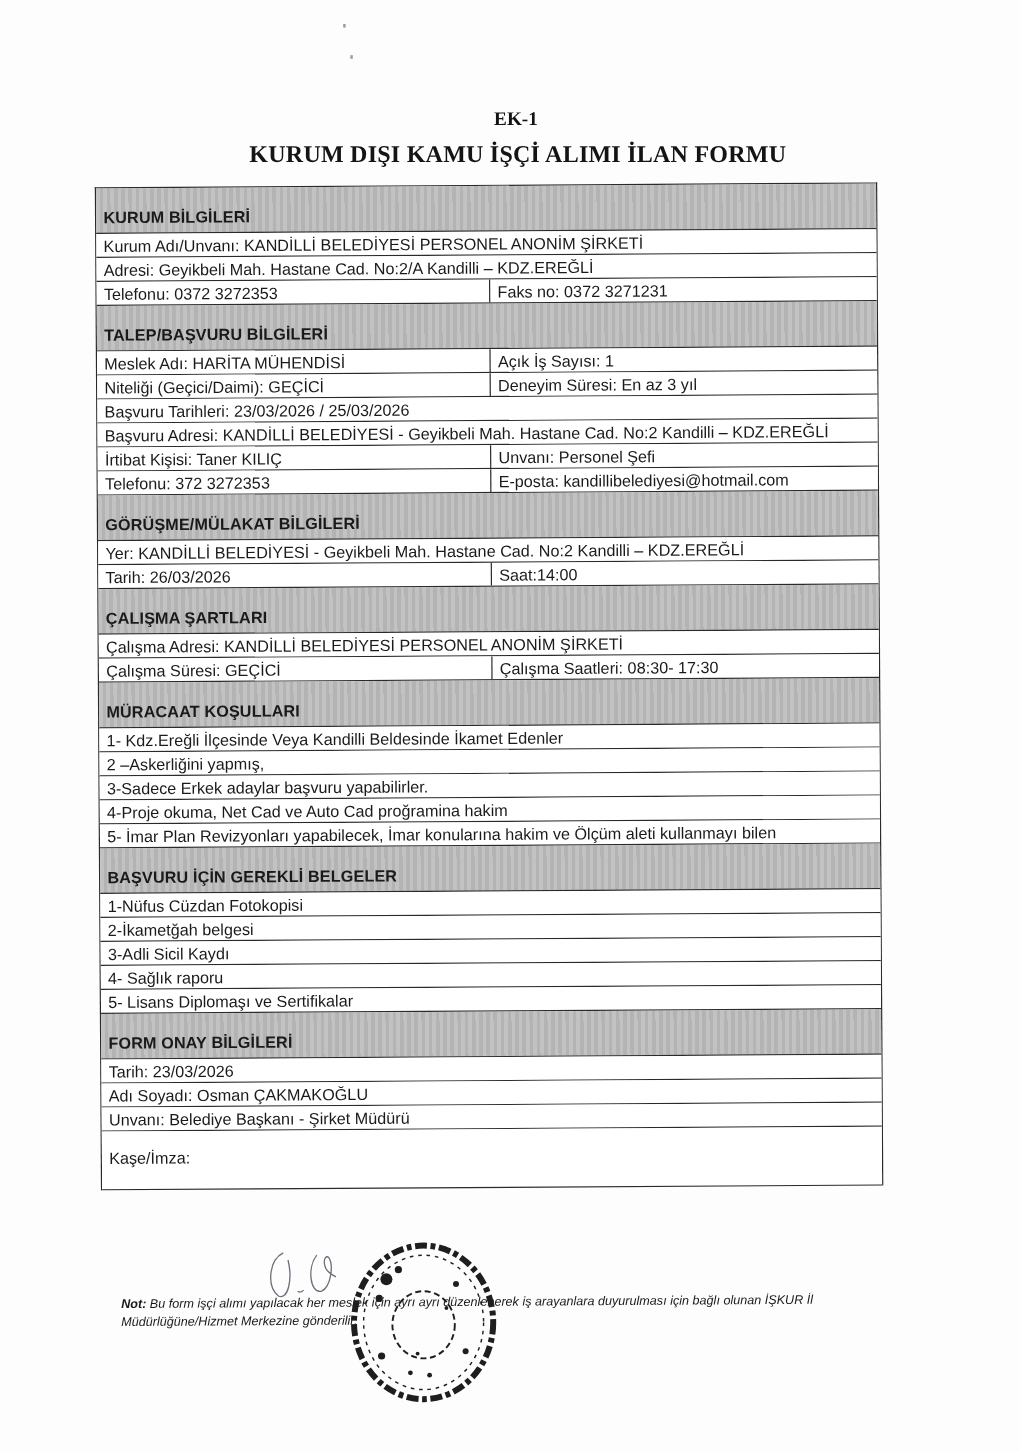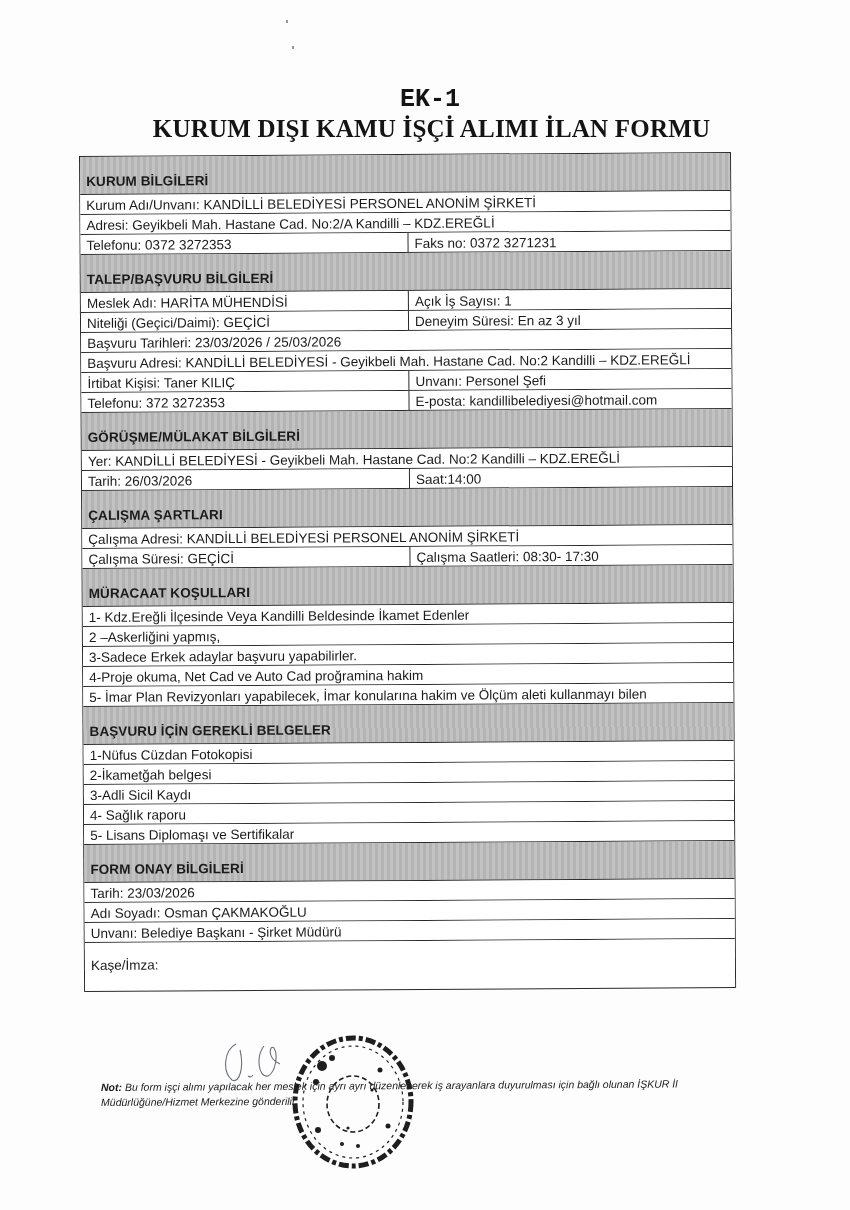--- a/index.html
+++ b/index.html
@@ -24,27 +24,26 @@
     .title-block {
       position: absolute;
       left: 0; right: 0;
       top: 88px;
       text-align: center;
       font-family: "Liberation Serif", "DejaVu Serif", serif;
       font-weight: bold;
       color: #141414;
     }
     .title-line1 {
-      font-size: 25px;
+      font-size: 16px;
       line-height: 24px;
       margin-left: 10px;
-      font-family: Liberation Mono, monospace;
     }
     .title-line2 {
-      font-size: 25px;
+      font-size: 20px;
       line-height: 26px;
       margin-top: 4px;
       letter-spacing: 0.2px;
       margin-left: 13px;
     }
     .form {
       position: absolute;
       left: 79px;
       top: 156px;
       width: 650px;

